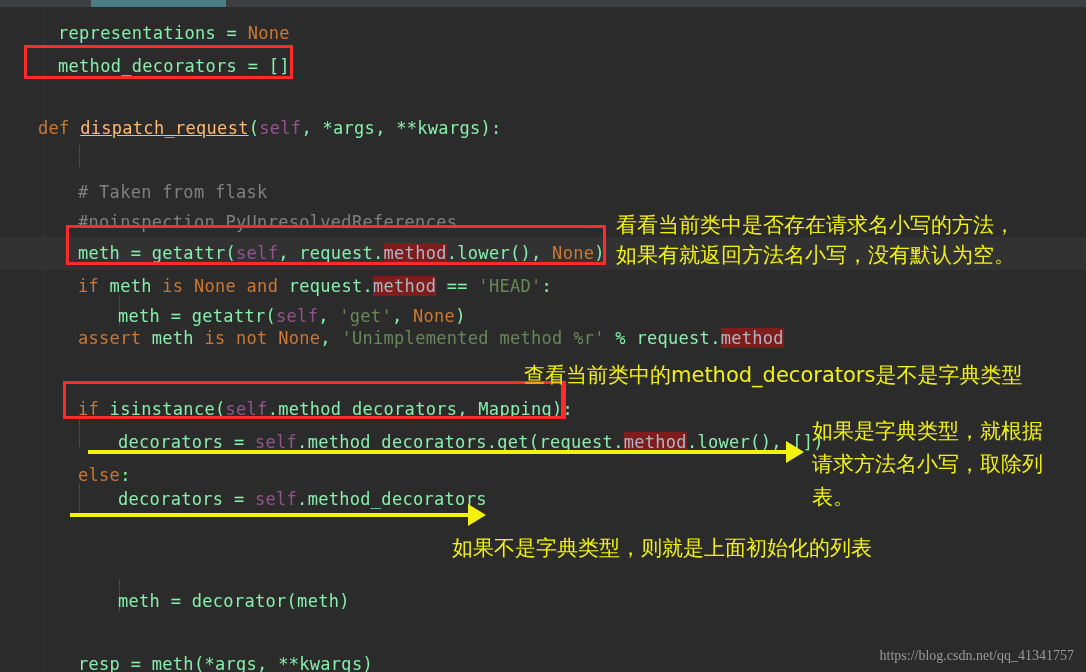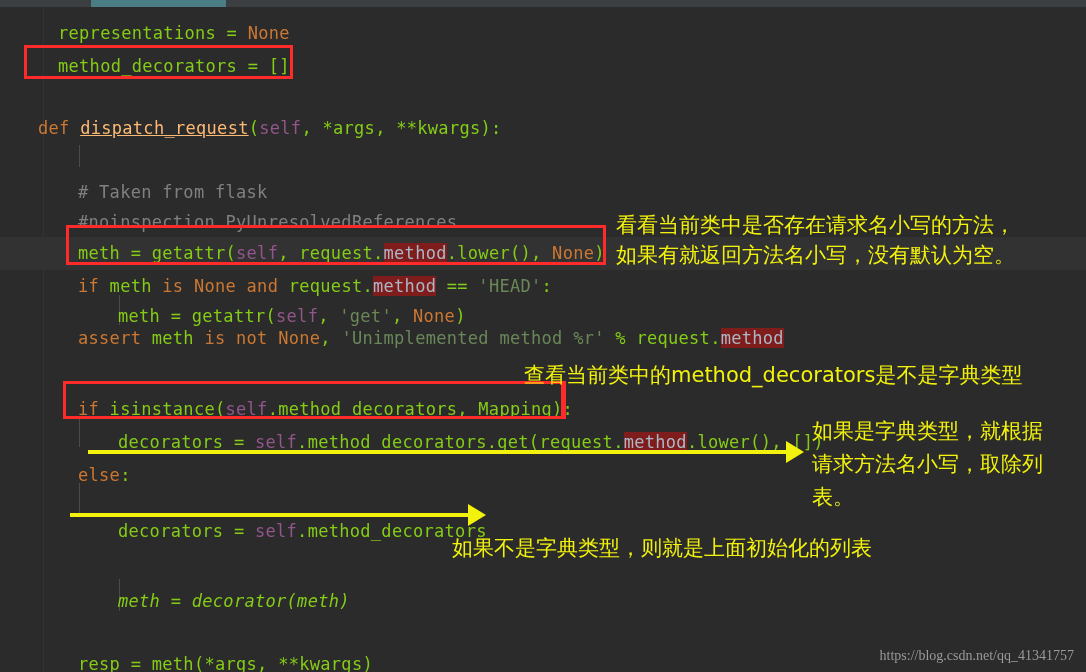--- a/index.html
+++ b/index.html
@@ -72,21 +72,21 @@
     position: absolute;
     width: 1px;
     background: #4b4b4b;
   }
 
   
   .kw      { color: #cc7832; }
   .self    { color: #94558d; }
   .str     { color: #6a8759; }
   .com     { color: #808080; }
-  .plain   { color: #84cc16; }
+  .plain   { color: #86efac; }
   .def-link {
     color: #fdba74;
     text-decoration: underline;
   }
   .hl-usage { background: #7f1d1d; }
 
   
   .redbox {
     position: absolute;
     border: 3px solid #ff2b2b;
@@ -163,24 +163,24 @@
   <div class="code-line" style="top:293px; left:118px;"><span class="plain">meth = getattr(</span><span class="self">self</span><span class="plain">, </span><span class="str">'get'</span><span class="plain">, </span><span class="kw">None</span><span class="plain">)</span></div>
 
   <div class="code-line" style="top:315px; left:78px;"><span class="kw">assert </span><span class="plain">meth </span><span class="kw">is not None</span><span class="plain">, </span><span class="str">'Unimplemented method %r'</span><span class="plain"> % request.</span><span class="hl-usage">method</span></div>
 
   <div class="code-line" style="top:386px; left:78px;"><span class="kw">if </span><span class="plain">isinstance(</span><span class="self">self</span><span class="plain">.method_decorators, Mapping):</span></div>
 
   <div class="code-line" style="top:419px; left:118px;"><span class="plain">decorators = </span><span class="self">self</span><span class="plain">.method_decorators.get(request.</span><span class="hl-usage">method</span><span class="plain">.lower(), [])</span></div>
 
   <div class="code-line" style="top:452px; left:78px;"><span class="kw">else</span><span class="plain">:</span></div>
 
-  <div class="code-line" style="top:508px; left:118px;"><span class="plain">decorators = </span><span class="self">self</span><span class="plain">.method_decorators</span></div>
-
-
-  <div class="code-line" style="top:578px; left:118px;font-style:italic;"><span class="plain">meth = decorator(meth)</span></div>
+  <div class="code-line" style="top:476px; left:118px;"><span class="plain">decorators = </span><span class="self">self</span><span class="plain">.method_decorators</span></div>
+
+
+  <div class="code-line" style="top:578px; left:118px;"><span class="plain">meth = decorator(meth)</span></div>
 
   <div class="code-line" style="top:641px; left:78px;"><span class="plain">resp = meth(*args, **kwargs)</span></div>
 
 </div>
 
 <div class="redbox" style="left:24px; top:45px; width:269px; height:34px;"></div>
 
 <div class="redbox" style="left:66px; top:225px; width:540px; height:40px;"></div>
 
 <div class="redbox" style="left:63px; top:381px; width:501px; height:38px;"></div>

